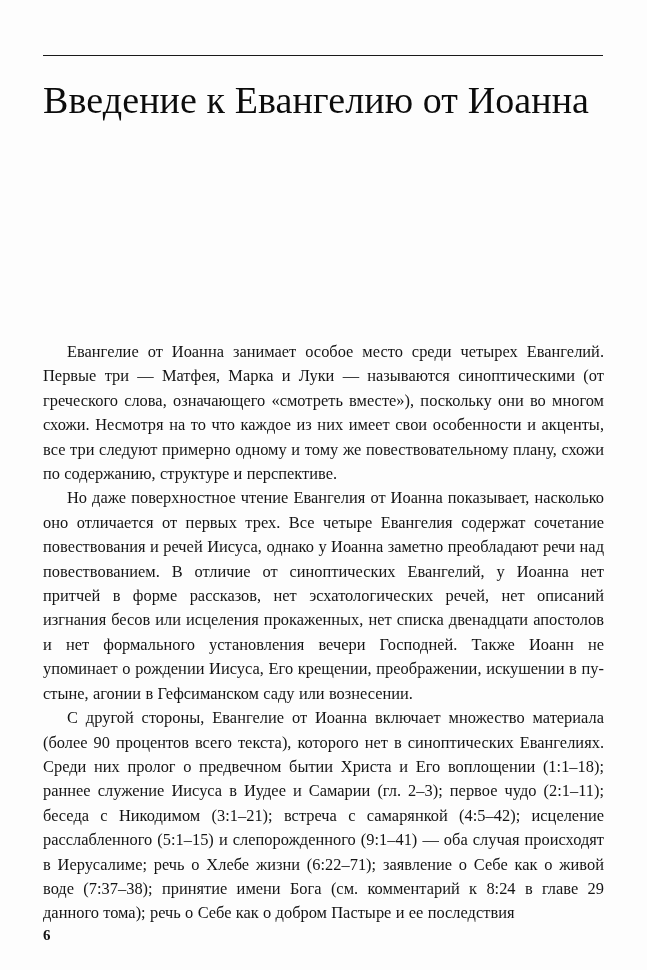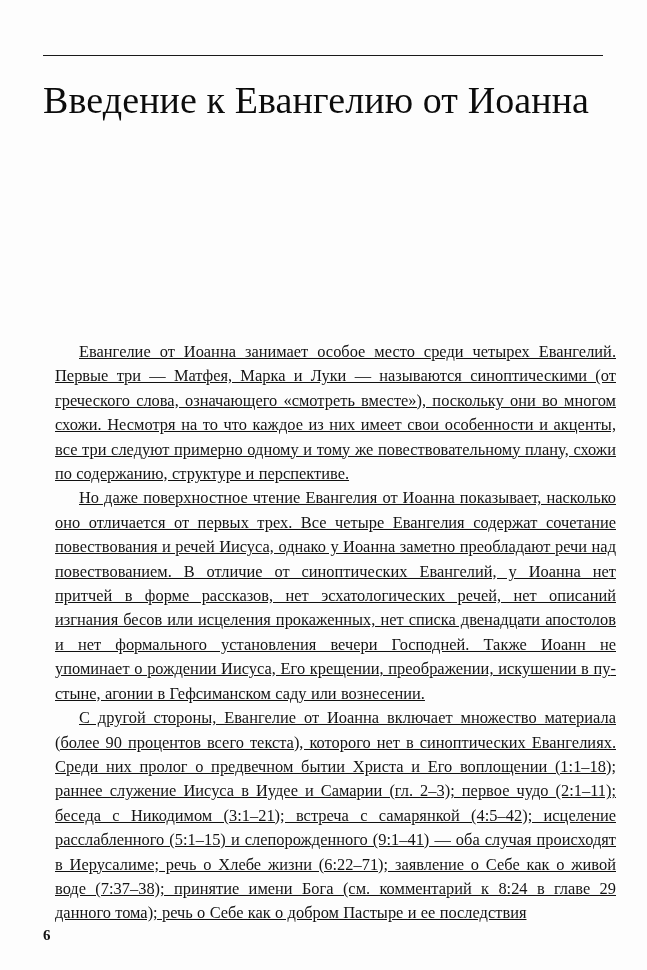--- a/index.html
+++ b/index.html
@@ -46,24 +46,23 @@
     font-weight: 400;
     font-size: 38px;
     line-height: 44px;
     letter-spacing: 0.1px;
     color: #0c0c0c;
   }
 
   
   .body-text {
     position: absolute;
-    left: 55px;
+    left: 43px;
     top: 340px;
     width: 561px;
-    text-decoration: underline;
   }
 
   .body-text p {
     margin: 0;
     text-indent: 24px;
     text-align: justify;
     font-size: 16.4px;
     line-height: 24.4px;
     letter-spacing: 0.01px;
     word-spacing: 0.2px;

